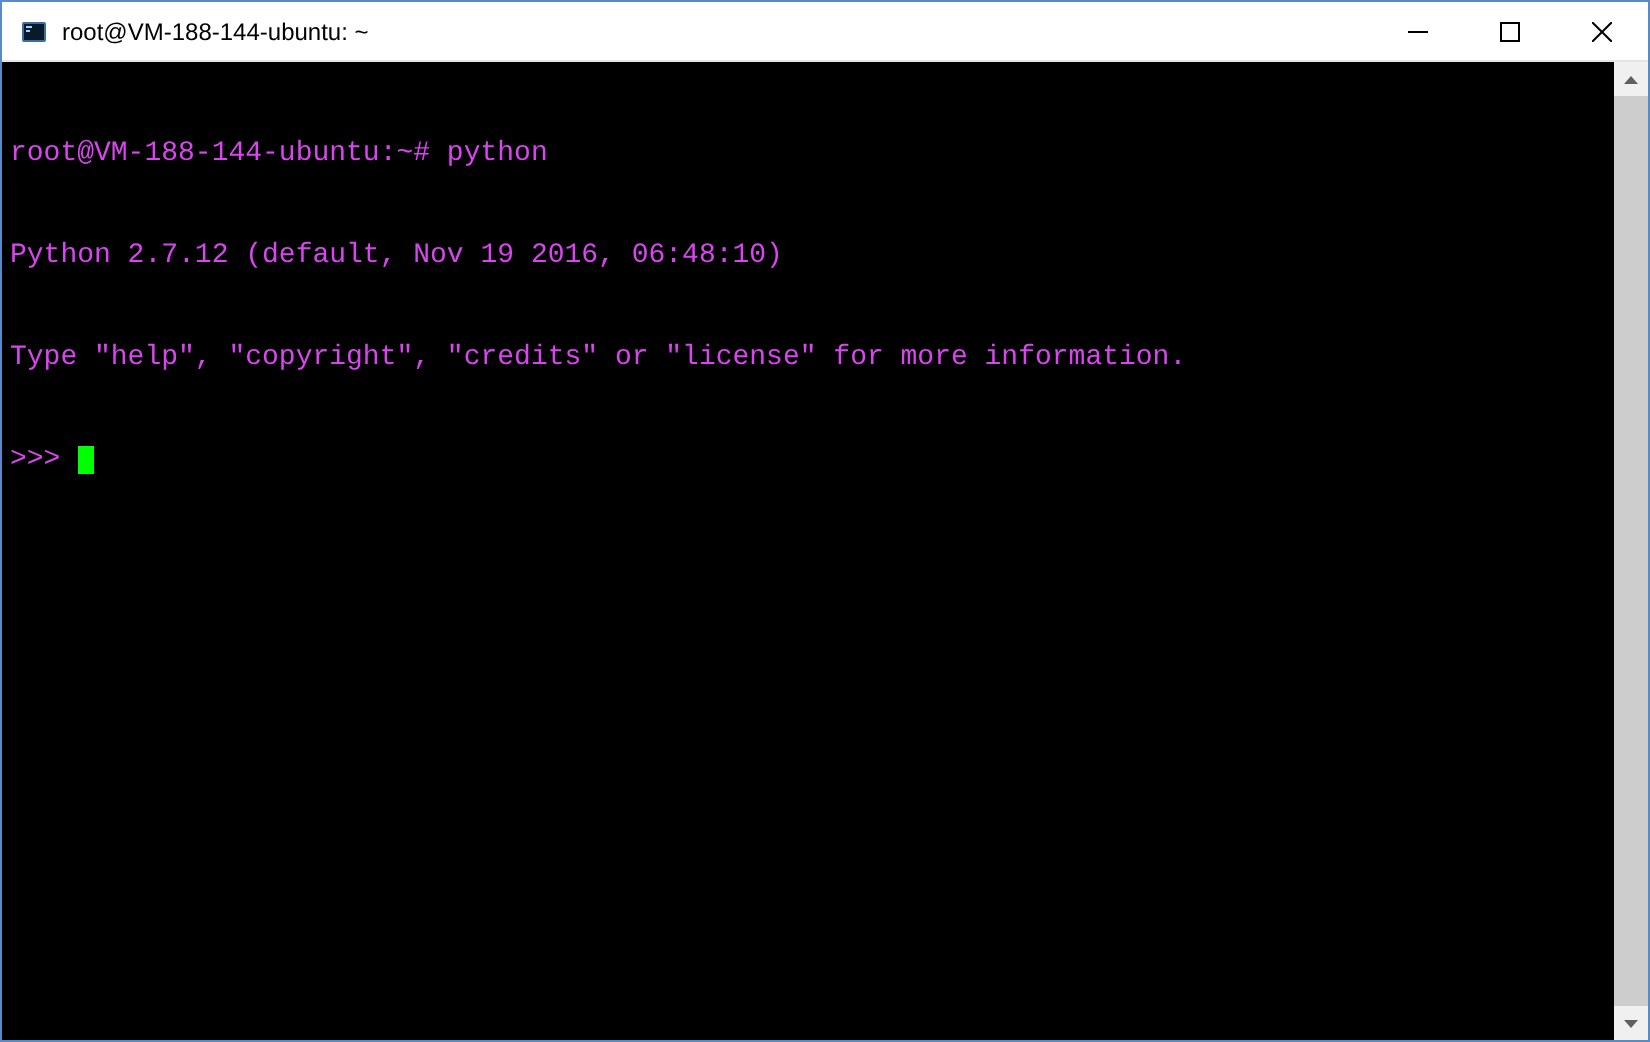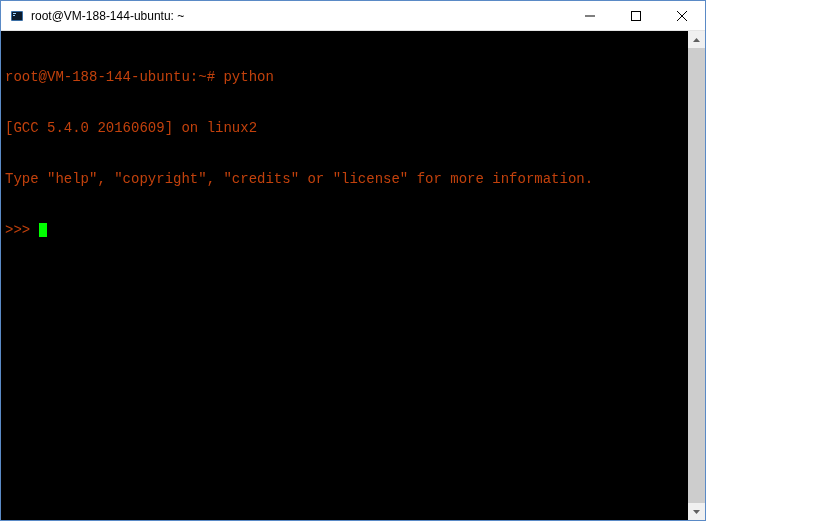--- a/index.html
+++ b/index.html
@@ -4,21 +4,21 @@
 <style>
   * { margin: 0; padding: 0; box-sizing: border-box; }
   body {
     width: 825px;
     height: 521px;
     font-family: "Segoe UI", Tahoma, sans-serif;
     background: #fff;
     overflow: hidden;
   }
   .window {
-    width: 706px;
+    width: 825px;
     height: 521px;
     border: 1px solid #5a8ac6;
     display: flex;
     flex-direction: column;
     background: #fff;
   }
   .titlebar {
     height: 30px;
     background: #ffffff;
     display: flex;
@@ -57,21 +57,21 @@
   .titlebar-btn svg { display: block; }
   .client {
     flex: 1;
     display: flex;
     background: #000;
     min-height: 0;
   }
   .terminal {
     flex: 1;
     background: #000;
-    color: #c2410c;
+    color: #d946ef;
     font-family: Consolas, "Liberation Mono", Menlo, monospace;
     font-size: 14px;
     line-height: 17px;
     padding: 4px 2px 4px 4px;
     white-space: pre;
     overflow: hidden;
   }
   .term-line { white-space: pre; }
   .cursor-block {
     display: inline-block;
@@ -139,21 +139,21 @@
         <svg width="10" height="10" viewBox="0 0 10 10">
           <line x1="0" y1="0" x2="10" y2="10" stroke="#000" stroke-width="1"></line>
           <line x1="10" y1="0" x2="0" y2="10" stroke="#000" stroke-width="1"></line>
         </svg>
       </button>
     </div>
   </div>
   <div class="client">
     <div class="terminal">
       <div class="term-line">root@VM-188-144-ubuntu:~# python</div>
-      <div class="term-line">[GCC 5.4.0 20160609] on linux2</div>
+      <div class="term-line">Python 2.7.12 (default, Nov 19 2016, 06:48:10)</div>
       <div class="term-line">Type "help", "copyright", "credits" or "license" for more information.</div>
       <div class="term-line"><span>&gt;&gt;&gt; </span><span class="cursor-block"></span></div>
     </div>
     <div class="scrollbar">
       <div class="scroll-btn">
         <svg width="7" height="4" viewBox="0 0 7 4">
           <polygon points="3.5,0 7,4 0,4" fill="#606060"></polygon>
         </svg>
       </div>
       <div class="scroll-track">

